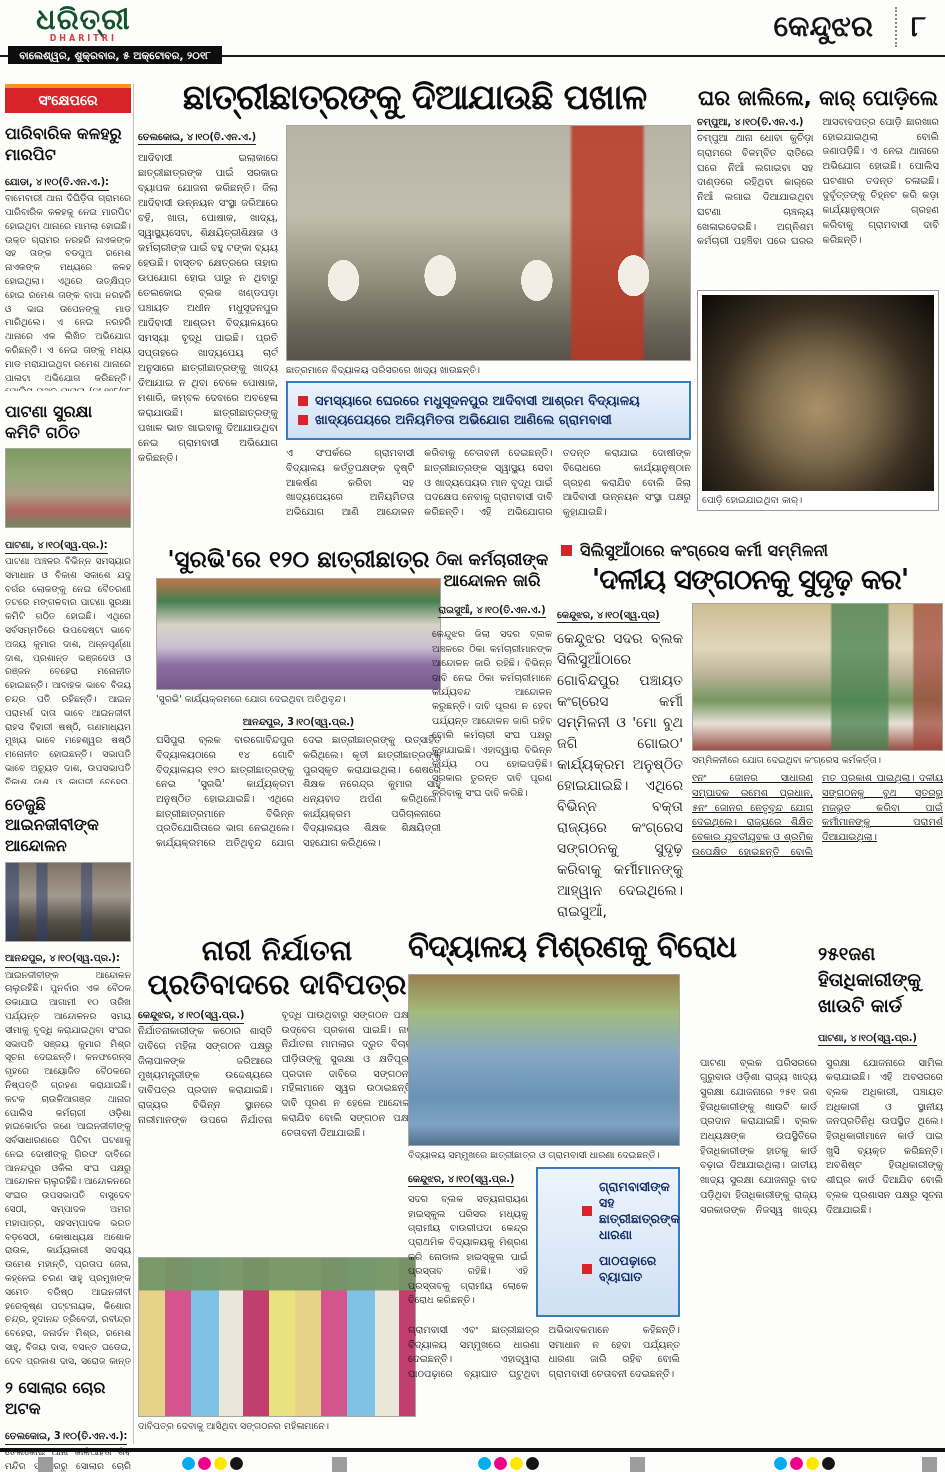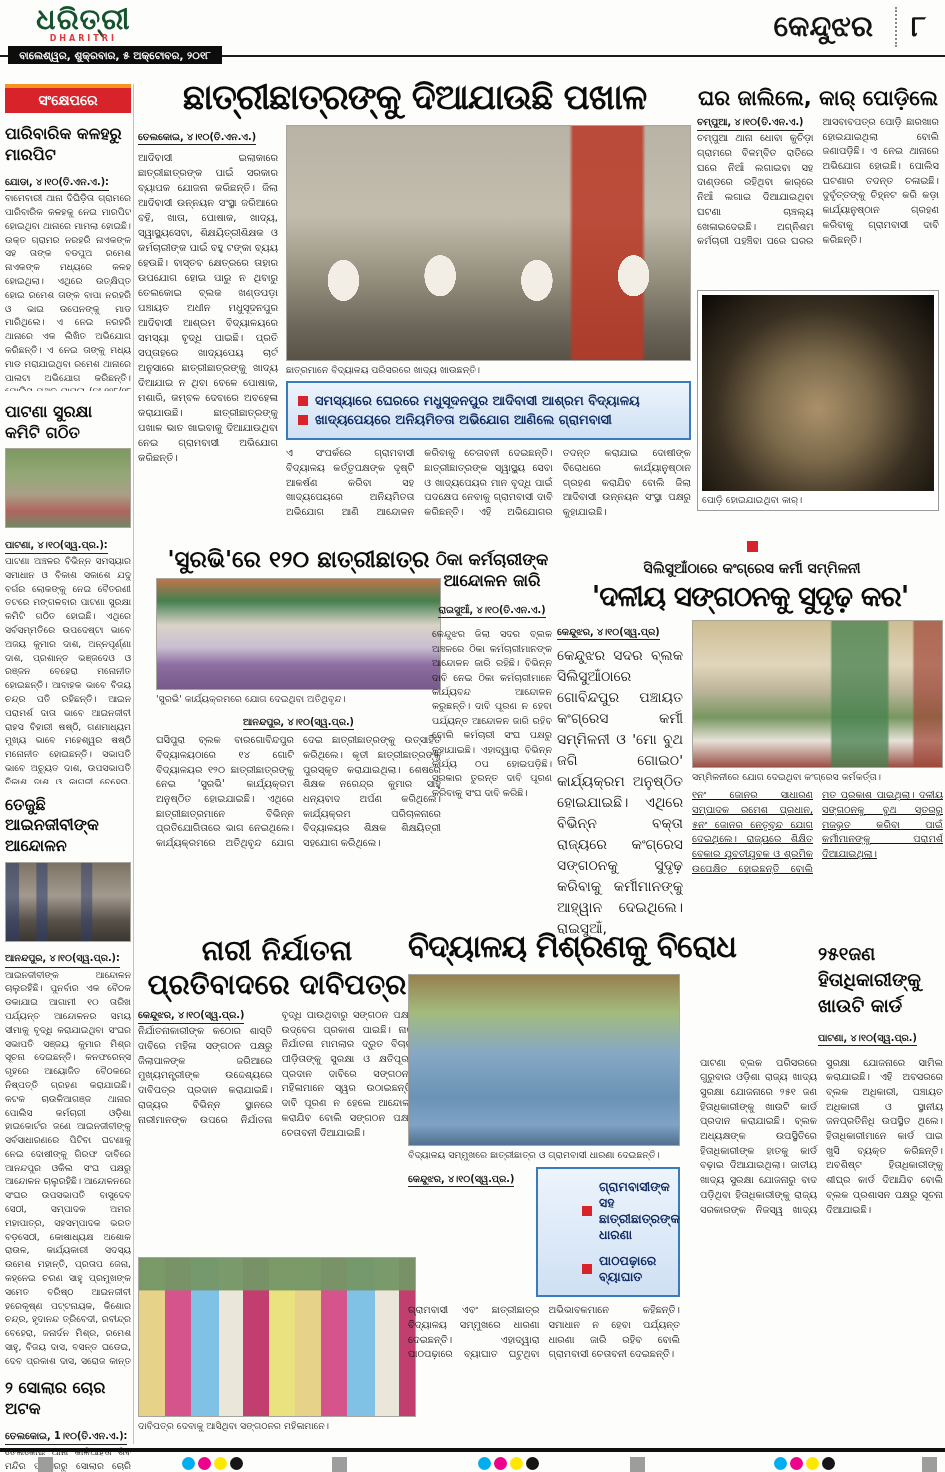--- a/index.html
+++ b/index.html
@@ -67,21 +67,21 @@
     background:linear-gradient(180deg,#c0744b 0%,#45804f 20%,#d9d3c7 42%,#cabfd2 62%,#8d6ea2 78%,#77598b 100%);}
   .surabhi .dateline-row{text-align:center;margin:5px 0 3px;}
   .surabhi .two-col{column-count:2;column-gap:9px;height:192px;}
   
   .contract{position:absolute;left:432px;top:549px;width:120px;}
   .contract h3{font-size:16.5px;text-align:center;line-height:1.3;margin-bottom:6px;}
   .contract .dateline-row{text-align:center;margin-bottom:4px;}
   .contract .body-txt{height:268px;font-size:9.6px;}
   
   .congress{position:absolute;left:557px;top:541px;width:386px;}
-  .kicker{display:flex;align-items:center;gap:8px;font-size:14px;font-weight:bold;margin:0 0 3px 4px;flex-direction:column;}
+  .kicker{display:flex;align-items:center;gap:8px;font-size:16px;font-weight:bold;margin:0 0 3px 4px;}
   .congress h2{font-size:28px;text-align:center;letter-spacing:-1px;margin-bottom:6px;}
   .cong-row{display:flex;gap:9px;}
   .cong-col1{width:126px;flex:none;}
   .cong-col1 .body-txt{margin-top:5px;max-height:292px;font-size:14px;}
   .cong-right{flex:1;min-width:0;}
   .ph-congress{height:146px;
     background:
       linear-gradient(90deg,transparent 0 55%,rgba(70,130,80,.75) 56% 78%,transparent 79% 88%,rgba(160,70,55,.7) 89% 100%),
       linear-gradient(180deg,#cdbd92 0%,#e0d6bc 30%,#bcb49a 48%,#77975f 66%,#e6e1d7 82%,#9a5046 100%);}
   .cong-more{margin-top:5px;column-count:2;column-gap:9px;height:120px;text-decoration:underline;}
@@ -153,21 +153,21 @@
     </div>
 
     <div class="brief">
       <h3>ତେଜୁଛି ଆଇନଜୀବୀଙ୍କ ଆନ୍ଦୋଳନ</h3>
       <div class="photo ph-lawyers"></div>
       <p class="body-txt b3-body"><span class="dateline">ଆନନ୍ଦପୁର, ୪।୧୦(ସ୍ୱ.ପ୍ର.):</span> <span>ଆଇନଜୀବୀଙ୍କ ଆନ୍ଦୋଳନ ଚାଲୁରହିଛି। ପୁନର୍ବାର ଏକ ବୈଠକ ଡକାଯାଇ ଆଗାମୀ ୧୦ ତାରିଖ ପର୍ଯ୍ୟନ୍ତ ଆନ୍ଦୋଳନର ସମୟ ସୀମାକୁ ବୃଦ୍ଧି କରାଯାଇଥିବା ସଂଘର ସଭାପତି ସଞ୍ଜୟ କୁମାର ମିଶ୍ର ସୂଚନା ଦେଇଛନ୍ତି। କନଫରେନ୍ସ ଗୃହରେ ଆୟୋଜିତ ବୈଠକରେ ନିଷ୍ପତ୍ତି ଗ୍ରହଣ କରାଯାଇଛି। କଟକ ଚାଉଳିଆଗଞ୍ଜ ଥାନାର ପୋଲିସ କର୍ମଚାରୀ ଓଡ଼ିଶା ହାଇକୋର୍ଟର ଜଣେ ଆଇନଜୀବୀଙ୍କୁ ସର୍ବସାଧାରଣରେ ପିଟିବା ଘଟଣାକୁ ନେଇ ଦୋଷୀଙ୍କୁ ଗିରଫ ଦାବିରେ ଆନନ୍ଦପୁର ଓକିଲ ସଂଘ ପକ୍ଷରୁ ଆନ୍ଦୋଳନ ଚାଲୁରହିଛି। ଆନ୍ଦୋଳନରେ ସଂଘର ଉପସଭାପତି ବାସୁଦେବ ସେଠୀ, ସମ୍ପାଦକ ଅମର ମହାପାତ୍ର, ସହସମ୍ପାଦକ ଭରତ ବଡ଼ସେଠୀ, କୋଷାଧ୍ୟକ୍ଷ ଅଶୋକ ରାଉଳ, କାର୍ଯ୍ୟକାରୀ ସଦସ୍ୟ ଉମେଶ ମହାନ୍ତି, ପ୍ରତାପ ଜେନା, କହ୍ନେଇ ଚରଣ ସାହୁ ପ୍ରମୁଖଙ୍କ ସମେତ ବରିଷ୍ଠ ଆଇନଜୀବୀ ହରେକୃଷ୍ଣ ପଟ୍ଟନାୟକ, କିଶୋର ଚନ୍ଦ୍ର, ହୃଦାନନ୍ଦ ତ୍ରିବେଦୀ, ରବୀନ୍ଦ୍ର ବେହେରା, ଜନାର୍ଦନ ମିଶ୍ର, ରମେଶ ସାହୁ, ବିଜୟ ଦାସ, ବସନ୍ତ ଘଡେଇ, ଦେବ ପ୍ରକାଶ ଦାସ, ସରୋଜ କାନ୍ତ ପଣ୍ଡା, ଭଗବାନ ମଲ୍ଲିକ, ମାନସ ରଞ୍ଜନ ସାହୁ ପ୍ରମୁଖ ସାମିଲ ହୋଇଥିଲେ।</span></p>
     </div>
 
     <div class="brief">
       <h3>୨ ସୋଲାର ଚୋର ଅଟକ</h3>
-      <p class="body-txt b4-body"><span class="dateline">ତେଲକୋଇ, 1।୧୦(ତି.ଏନ.ଏ.):</span> <span>ତେଲକୋଇ ଥାନା କାଳିଆହତା ଶିବ ମନ୍ଦିର ପରିସରରୁ ସୋଲାର ଚୋରି ଘଟଣାରେ ୨ ଜଣ ଅଟକ ରହିଛନ୍ତି। ପୋଲିସ ଘଟଣାର ତଦନ୍ତ କରି ୨ ନାବାଳକଙ୍କୁ ଅଟକ ରଖିଛି। ପରେ ସେମାନଙ୍କୁ ରାଉରକେଲାସ୍ଥିତ ଜୁଭେନାଇଲକୁ ପଠାଯିବାର ବ୍ୟବସ୍ଥା କରାଯାଇଥିବା ପୋଲିସ କହିଛି।</span></p>
+      <p class="body-txt b4-body"><span class="dateline">ତେଲକୋଇ, 3।୧୦(ତି.ଏନ.ଏ.):</span> <span>ତେଲକୋଇ ଥାନା କାଳିଆହତା ଶିବ ମନ୍ଦିର ପରିସରରୁ ସୋଲାର ଚୋରି ଘଟଣାରେ ୨ ଜଣ ଅଟକ ରହିଛନ୍ତି। ପୋଲିସ ଘଟଣାର ତଦନ୍ତ କରି ୨ ନାବାଳକଙ୍କୁ ଅଟକ ରଖିଛି। ପରେ ସେମାନଙ୍କୁ ରାଉରକେଲାସ୍ଥିତ ଜୁଭେନାଇଲକୁ ପଠାଯିବାର ବ୍ୟବସ୍ଥା କରାଯାଇଥିବା ପୋଲିସ କହିଛି।</span></p>
     </div>
   </div>
 
   <div class="lead">
     <h1>ଛାତ୍ରୀଛାତ୍ରଙ୍କୁ ଦିଆଯାଉଛି ପଖାଳ</h1>
     <div class="lead-row">
       <div class="lead-col1">
         <span class="dateline">ତେଲକୋଇ, ୪।୧୦(ତି.ଏନ.ଏ.)</span>
         <p class="body-txt">ଆଦିବାସୀ ଇଲାକାରେ ଛାତ୍ରୀଛାତ୍ରଙ୍କ ପାଇଁ ସରକାର ବ୍ୟାପକ ଯୋଜନା କରିଛନ୍ତି। ଜିଲା ଆଦିବାସୀ ଉନ୍ନୟନ ସଂସ୍ଥା ଜରିଆରେ ବହି, ଖାତା, ପୋଷାକ, ଖାଦ୍ୟ, ସ୍ୱାସ୍ଥ୍ୟସେବା, ଶିକ୍ଷୟିତ୍ରୀଶିକ୍ଷକ ଓ କର୍ମଚାରୀଙ୍କ ପାଇଁ ବହୁ ଟଙ୍କା ବ୍ୟୟ ହେଉଛି। ବାସ୍ତବ କ୍ଷେତ୍ରରେ ତାହାର ଉପଯୋଗ ହୋଇ ପାରୁ ନ ଥିବାରୁ ତେଲକୋଇ ବ୍ଲକ ଖଣ୍ଡପଡ଼ା ପଞ୍ଚାୟତ ଅଧୀନ ମଧୁସୂଦନପୁର ଆଦିବାସୀ ଆଶ୍ରମ ବିଦ୍ୟାଳୟରେ ସମସ୍ୟା ବୃଦ୍ଧି ପାଇଛି। ପ୍ରତି ସପ୍ତାହରେ ଖାଦ୍ୟପେୟ ଚାର୍ଟ ଅନୁସାରେ ଛାତ୍ରୀଛାତ୍ରଙ୍କୁ ଖାଦ୍ୟ ଦିଆଯାଇ ନ ଥିବା ବେଳେ ପୋଷାକ, ମଶାରି, କମ୍ବଳ ଦେବାରେ ଅବହେଳା କରାଯାଉଛି। ଛାତ୍ରୀଛାତ୍ରଙ୍କୁ ପଖାଳ ଭାତ ଖାଇବାକୁ ଦିଆଯାଉଥିବା ନେଇ ଗ୍ରାମବାସୀ ଅଭିଯୋଗ କରିଛନ୍ତି।</p>
       </div>
@@ -195,21 +195,21 @@
     <div class="photo-frame">
       <div class="photo ph-car"></div>
       <div class="caption">ପୋଡ଼ି ହୋଇଯାଇଥିବା କାର୍।</div>
     </div>
   </div>
 
   <div class="surabhi">
     <h2>'ସୁରଭି'ରେ ୧୨୦ ଛାତ୍ରୀଛାତ୍ର</h2>
     <div class="photo ph-surabhi"></div>
     <div class="caption">'ସୁରଭି' କାର୍ଯ୍ୟକ୍ରମରେ ଯୋଗ ଦେଇଥିବା ଅତିଥିବୃନ୍ଦ।</div>
-    <div class="dateline-row"><span class="dateline">ଆନନ୍ଦପୁର, ୪।୧୦(ସ୍ୱ.ପ୍ର.)</span></div>
+    <div class="dateline-row"><span class="dateline">ଆନନ୍ଦପୁର, 3।୧୦(ସ୍ୱ.ପ୍ର.)</span></div>
     <div class="body-txt two-col">ଘସିପୁରା ବ୍ଲକ ବାରଗୋବିନ୍ଦପୁର ବିଦ୍ୟାଳୟଠାରେ ୧୪ ଗୋଟି ବିଦ୍ୟାଳୟର ୧୨୦ ଛାତ୍ରୀଛାତ୍ରଙ୍କୁ ନେଇ 'ସୁରଭି' କାର୍ଯ୍ୟକ୍ରମ ଅନୁଷ୍ଠିତ ହୋଇଯାଇଛି। ଏଥିରେ ଛାତ୍ରୀଛାତ୍ରମାନେ ବିଭିନ୍ନ ପ୍ରତିଯୋଗିତାରେ ଭାଗ ନେଇଥିଲେ। କାର୍ଯ୍ୟକ୍ରମରେ ଅତିଥିବୃନ୍ଦ ଯୋଗ ଦେଇ ଛାତ୍ରୀଛାତ୍ରଙ୍କୁ ଉତ୍ସାହିତ କରିଥିଲେ। କୃତୀ ଛାତ୍ରୀଛାତ୍ରଙ୍କୁ ପୁରସ୍କୃତ କରାଯାଇଥିଲା। ଶେଷରେ ଶିକ୍ଷକ ନରେନ୍ଦ୍ର କୁମାର ସାହୁ ଧନ୍ୟବାଦ ଅର୍ପଣ କରିଥିଲେ। କାର୍ଯ୍ୟକ୍ରମ ପରିଚାଳନାରେ ବିଦ୍ୟାଳୟର ଶିକ୍ଷକ ଶିକ୍ଷୟିତ୍ରୀ ସହଯୋଗ କରିଥିଲେ।</div>
   </div>
 
   <div class="contract">
     <h3>ଠିକା କର୍ମଚାରୀଙ୍କ ଆନ୍ଦୋଳନ ଜାରି</h3>
     <div class="dateline-row"><span class="dateline">ରାଇସୁଆଁ, ୪।୧୦(ତି.ଏନ.ଏ.)</span></div>
     <p class="body-txt">କେନ୍ଦୁଝର ଜିଲା ସଦର ବ୍ଲକ ଅଞ୍ଚଳରେ ଠିକା କର୍ମଚାରୀମାନଙ୍କ ଆନ୍ଦୋଳନ ଜାରି ରହିଛି। ବିଭିନ୍ନ ଦାବି ନେଇ ଠିକା କର୍ମଚାରୀମାନେ କାର୍ଯ୍ୟବନ୍ଦ ଆନ୍ଦୋଳନ କରୁଛନ୍ତି। ଦାବି ପୂରଣ ନ ହେବା ପର୍ଯ୍ୟନ୍ତ ଆନ୍ଦୋଳନ ଜାରି ରହିବ ବୋଲି କର୍ମଚାରୀ ସଂଘ ପକ୍ଷରୁ କୁହାଯାଇଛି। ଏହାଦ୍ୱାରା ବିଭିନ୍ନ କାର୍ଯ୍ୟ ଠପ ହୋଇପଡ଼ିଛି। ସରକାର ତୁରନ୍ତ ଦାବି ପୂରଣ କରିବାକୁ ସଂଘ ଦାବି କରିଛି।</p>
   </div>
 
   <div class="congress">
@@ -238,20 +238,21 @@
     <div class="caption">ଦାବିପତ୍ର ଦେବାକୁ ଆସିଥିବା ସଙ୍ଗଠନର ମହିଳାମାନେ।</div>
   </div>
 
   <div class="school">
     <h2>ବିଦ୍ୟାଳୟ ମିଶ୍ରଣକୁ ବିରୋଧ</h2>
     <div class="photo ph-students"></div>
     <div class="caption">ବିଦ୍ୟାଳୟ ସମ୍ମୁଖରେ ଛାତ୍ରୀଛାତ୍ର ଓ ଗ୍ରାମବାସୀ ଧାରଣା ଦେଇଛନ୍ତି।</div>
     <div class="school-mid">
       <div class="school-col">
         <span class="dateline">କେନ୍ଦୁଝର, ୪।୧୦(ସ୍ୱ.ପ୍ର.)</span>
+        <p class="body-txt">ସଦର ବ୍ଲକ ସତ୍ୟନାରାୟଣ ହାଇସ୍କୁଲ ପରିସର ମଧ୍ୟକୁ ଗ୍ରାମୀୟ ବାଉରୀପଦା କେନ୍ଦ୍ର ପ୍ରାଥମିକ ବିଦ୍ୟାଳୟକୁ ମିଶ୍ରଣ କରି ନୋଡାଲ ହାଇସ୍କୁଲ ପାଇଁ ପ୍ରସ୍ତାବ ରହିଛି। ଏହି ପ୍ରସ୍ତାବକୁ ଗ୍ରାମୀୟ ଲୋକେ ବିରୋଧ କରିଛନ୍ତି।</p>
       </div>
       <div class="bluebox bluebox2">
         <div class="bullet-line">
           <span class="sq"></span>
           <span>ଗ୍ରାମବାସୀଙ୍କ ସହ ଛାତ୍ରୀଛାତ୍ରଙ୍କ ଧାରଣା</span>
         </div>
         <div class="bullet-line" style="margin-top:10px;">
           <span class="sq"></span>
           <span>ପାଠପଢ଼ାରେ ବ୍ୟାଘାତ</span>
         </div>

